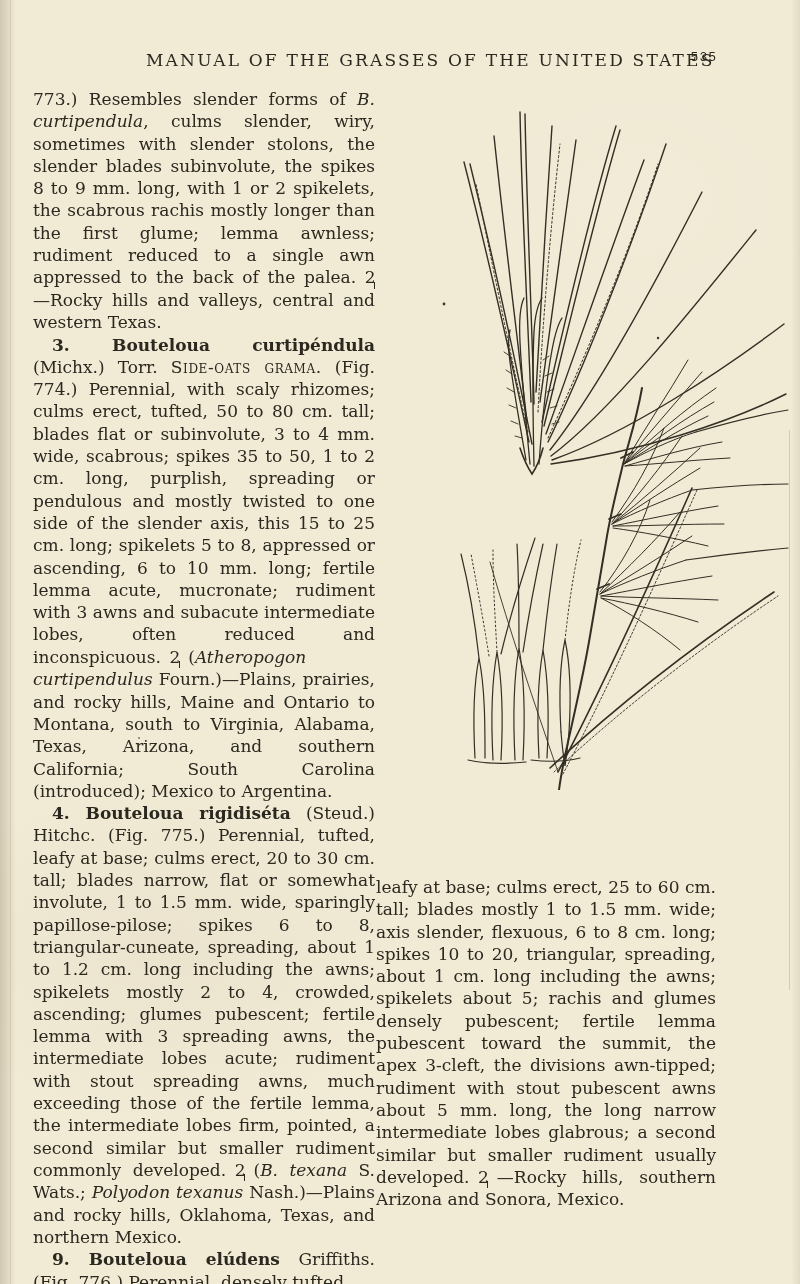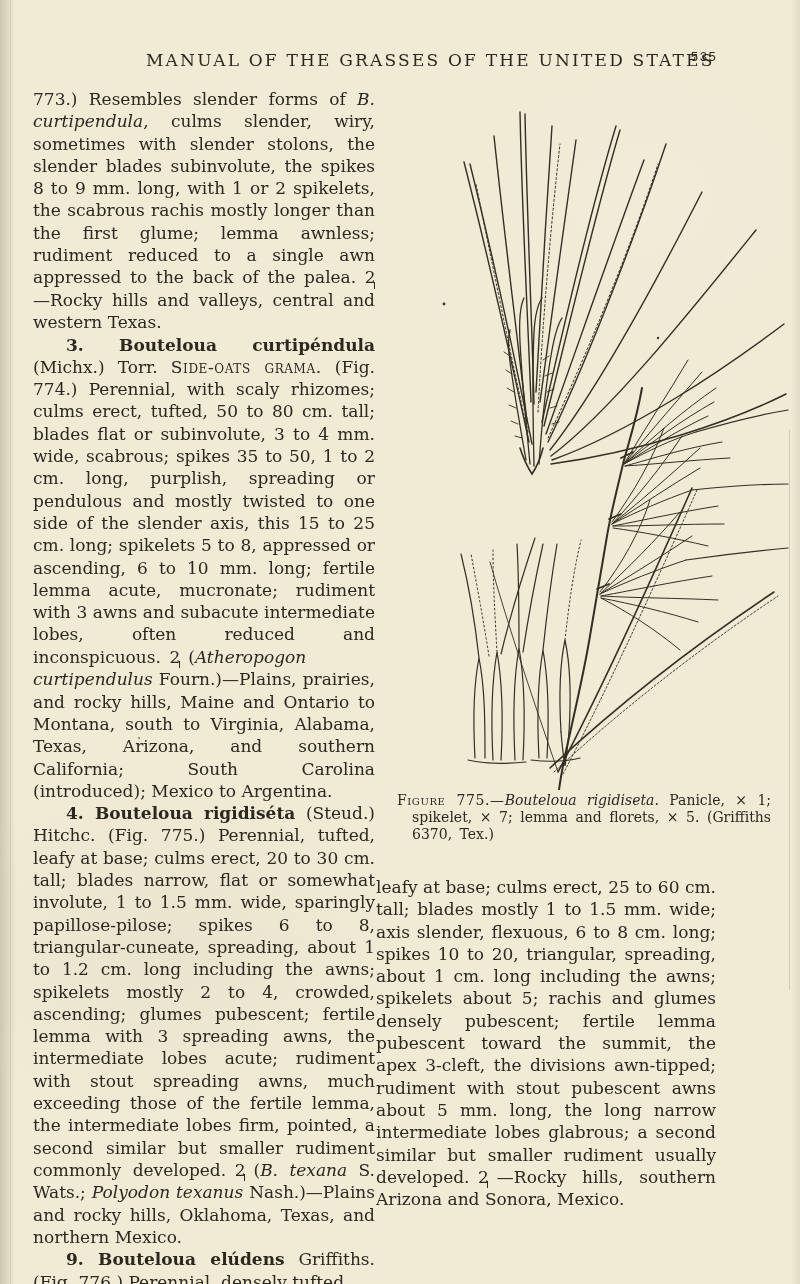--- a/index.html
+++ b/index.html
@@ -24,21 +24,21 @@
     font-size:17px;letter-spacing:2.2px;white-space:nowrap;}
   .page-number{position:absolute;right:83px;font-size:13px;letter-spacing:1px;font-family:Liberation Mono, monospace;}
 
   .col{position:absolute;text-align:justify;font-size:17px;line-height:22.3px;}
   .col-left{left:33px;top:88px;width:342px;}
   .col-right{left:376px;top:876px;width:340px;}
   .para{margin:0;}
   .para.indent{text-indent:19px;}
 
   .seg-i{font-style:italic;}
-  .seg-b{font-weight:700;margin-left:14px;}
+  .seg-b{font-weight:700;}
   .seg-sc{font-variant:small-caps;letter-spacing:0.6px;}
   .seg-sym{white-space:nowrap;}
   .seg-sym::after{content:"";display:inline-block;width:0;height:0.42em;
     border-left:1.5px solid currentColor;vertical-align:-0.33em;margin-left:-1.5px;}
 
   .figure{position:absolute;left:430px;top:92px;width:360px;height:698px;}
   .figure svg{display:block;width:100%;height:100%;}
 
   .caption{position:absolute;left:397px;top:792px;width:374px;
     font-size:14px;line-height:16.8px;text-align:justify;word-spacing:3px;}
@@ -190,23 +190,20 @@
           <path d="M60,470 C80,540 104,610 128,680"></path>
         </g>
       </g>
       <g fill="#3a352a" stroke="none">
         <circle cx="14" cy="212" r="1.4"></circle>
         <circle cx="228" cy="246" r="1.2"></circle>
       </g>
     </svg>
   </figure>
 
-  <div class="caption">
-      <p class="para"><span class="seg-sc">Figure 775.—</span><span class="seg-i">Bouteloua rigidiseta.</span><span class="seg-n"> Panicle, × 1; spikelet, × 7; lemma and florets, × 5. (Griffiths 6370, Tex.)</span></p>
-    </div>
 
   <div class="col col-right">
       <p class="para"><span class="seg-n">leafy at base; culms erect, 25 to 60 cm. tall; blades mostly 1 to 1.5 mm. wide; axis slender, flexuous, 6 to 8 cm. long; spikes 10 to 20, triangular, spreading, about 1 cm. long including the awns; spikelets about 5; rachis and glumes densely pubescent; fertile lemma pubescent toward the summit, the apex 3-cleft, the divisions awn-tipped; rudiment with stout pubescent awns about 5 mm. long, the long narrow intermediate lobes glabrous; a second similar but smaller rudiment usually developed. </span><span class="seg-sym">2</span><span class="seg-n"> —Rocky hills, southern Arizona and Sonora, Mexico.</span></p>
     </div>
 
   <div class="speck speck-a"></div>
   <div class="speck speck-b"></div>
 </div>
 
 </body></html>

